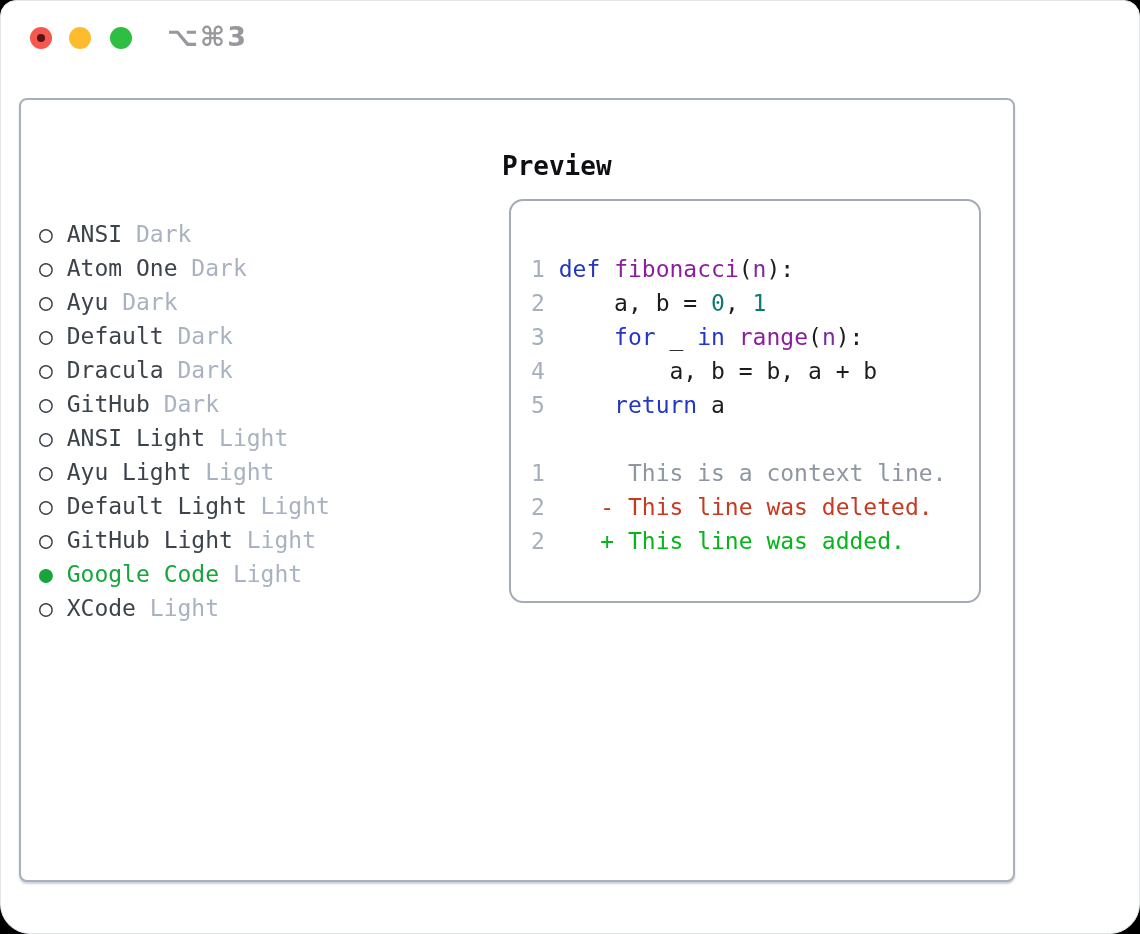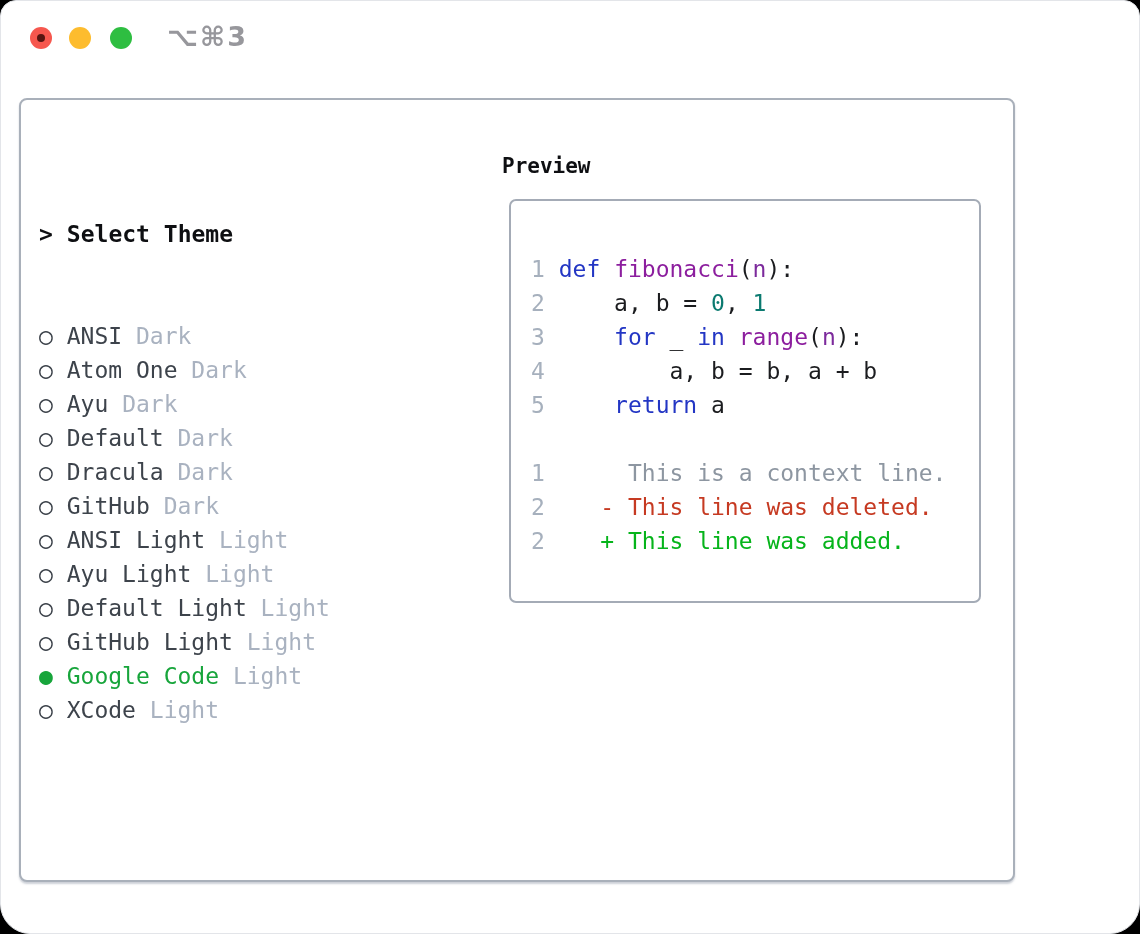--- a/index.html
+++ b/index.html
@@ -32,26 +32,26 @@
     white-space:pre;color:#3d434b;
   }
   .row{height:34px;}
   .row.header{font-weight:700;color:#0e0f12;}
   .prompt{margin-right:14px;color:#0e0f12;}
   .spacer{height:34px;}
   .apply-label{padding-left:28px;color:#13151a;}
   
   .preview-title{
     position:absolute;left:501px;top:148px;
-    font-family:"DejaVu Sans Mono",monospace;font-size:21px;line-height:34px;
+    font-family:"DejaVu Sans Mono",monospace;font-size:26px;line-height:34px;
     font-weight:700;color:#0e0f12;
   }
   .preview-box{
     position:absolute;left:508px;top:198px;width:472px;height:404px;box-sizing:border-box;
-    border:2px solid #a4abb6;border-radius:7px;
+    border:2px solid #a4abb6;border-radius:14px;
     padding:51px 0 0 20px;
     font-family:"DejaVu Sans Mono",monospace;font-size:23px;line-height:34px;
     white-space:pre;overflow:hidden;
   }
   .pline{height:34px;}
 </style>
 </head>
 <body>
 
 <div class="window">
@@ -61,21 +61,20 @@
       <span class="dot"></span>
     </div>
     <div class="light yellow" style="background: rgb(253, 188, 46);"></div>
     <div class="light green" style="background: rgb(46, 190, 65);"></div>
     <span class="wtitle">⌥⌘3</span>
   </div>
 
   <div class="panel"></div>
 
   <div class="left-col">
-    <div class="row header"><span class="prompt">&gt;</span><span>Select Theme</span></div>
     <div id="theme-list"><div class="row"><span style="color: rgb(61, 67, 75);">○</span> <span style="color: rgb(61, 67, 75);">ANSI</span> <span style="color: rgb(169, 178, 192);">Dark</span></div><div class="row"><span style="color: rgb(61, 67, 75);">○</span> <span style="color: rgb(61, 67, 75);">Atom One</span> <span style="color: rgb(169, 178, 192);">Dark</span></div><div class="row"><span style="color: rgb(61, 67, 75);">○</span> <span style="color: rgb(61, 67, 75);">Ayu</span> <span style="color: rgb(169, 178, 192);">Dark</span></div><div class="row"><span style="color: rgb(61, 67, 75);">○</span> <span style="color: rgb(61, 67, 75);">Default</span> <span style="color: rgb(169, 178, 192);">Dark</span></div><div class="row"><span style="color: rgb(61, 67, 75);">○</span> <span style="color: rgb(61, 67, 75);">Dracula</span> <span style="color: rgb(169, 178, 192);">Dark</span></div><div class="row"><span style="color: rgb(61, 67, 75);">○</span> <span style="color: rgb(61, 67, 75);">GitHub</span> <span style="color: rgb(169, 178, 192);">Dark</span></div><div class="row"><span style="color: rgb(61, 67, 75);">○</span> <span style="color: rgb(61, 67, 75);">ANSI Light</span> <span style="color: rgb(169, 178, 192);">Light</span></div><div class="row"><span style="color: rgb(61, 67, 75);">○</span> <span style="color: rgb(61, 67, 75);">Ayu Light</span> <span style="color: rgb(169, 178, 192);">Light</span></div><div class="row"><span style="color: rgb(61, 67, 75);">○</span> <span style="color: rgb(61, 67, 75);">Default Light</span> <span style="color: rgb(169, 178, 192);">Light</span></div><div class="row"><span style="color: rgb(61, 67, 75);">○</span> <span style="color: rgb(61, 67, 75);">GitHub Light</span> <span style="color: rgb(169, 178, 192);">Light</span></div><div class="row"><span style="color: rgb(23, 165, 59);">●</span> <span style="color: rgb(23, 165, 59);">Google Code</span> <span style="color: rgb(169, 178, 192);">Light</span></div><div class="row"><span style="color: rgb(61, 67, 75);">○</span> <span style="color: rgb(61, 67, 75);">XCode</span> <span style="color: rgb(169, 178, 192);">Light</span></div></div>
     <div class="spacer"></div>
     
     
     
   </div>
 
   <div class="preview-title">Preview</div>
   <div class="preview-box" id="preview-box"><div class="pline"><span class="lnum" style="color: rgb(166, 176, 189);">1</span><span style="color: rgb(27, 28, 31);"> </span><span style="color: rgb(35, 54, 196);">def</span><span style="color: rgb(27, 28, 31);"> </span><span style="color: rgb(140, 30, 158);">fibonacci</span><span style="color: rgb(27, 28, 31);">(</span><span style="color: rgb(124, 42, 156);">n</span><span style="color: rgb(27, 28, 31);">):</span></div><div class="pline"><span class="lnum" style="color: rgb(166, 176, 189);">2</span><span style="color: rgb(27, 28, 31);">     a, b = </span><span style="color: rgb(11, 122, 112);">0</span><span style="color: rgb(27, 28, 31);">, </span><span style="color: rgb(11, 122, 112);">1</span></div><div class="pline"><span class="lnum" style="color: rgb(166, 176, 189);">3</span><span style="color: rgb(27, 28, 31);">     </span><span style="color: rgb(35, 54, 196);">for</span><span style="color: rgb(27, 28, 31);"> _ </span><span style="color: rgb(35, 54, 196);">in</span><span style="color: rgb(27, 28, 31);"> </span><span style="color: rgb(140, 30, 158);">range</span><span style="color: rgb(27, 28, 31);">(</span><span style="color: rgb(124, 42, 156);">n</span><span style="color: rgb(27, 28, 31);">):</span></div><div class="pline"><span class="lnum" style="color: rgb(166, 176, 189);">4</span><span style="color: rgb(27, 28, 31);">         a, b = b, a + b</span></div><div class="pline"><span class="lnum" style="color: rgb(166, 176, 189);">5</span><span style="color: rgb(27, 28, 31);">     </span><span style="color: rgb(35, 54, 196);">return</span><span style="color: rgb(27, 28, 31);"> a</span></div><div class="pline"> </div><div class="pline"><span class="lnum" style="color: rgb(166, 176, 189);">1</span><span style="color: rgb(141, 150, 161);">      This is a context line.</span></div><div class="pline"><span class="lnum" style="color: rgb(166, 176, 189);">2</span><span style="color: rgb(198, 58, 34);">    - This line was deleted.</span></div><div class="pline"><span class="lnum" style="color: rgb(166, 176, 189);">2</span><span style="color: rgb(6, 180, 27);">    + This line was added.</span></div></div>
 

